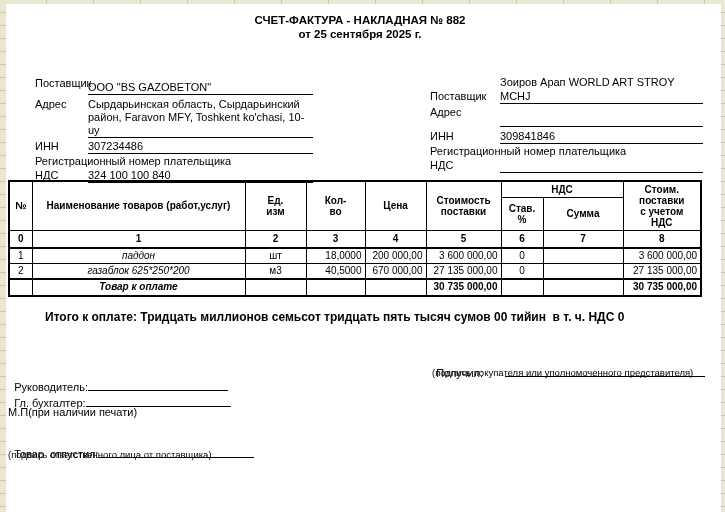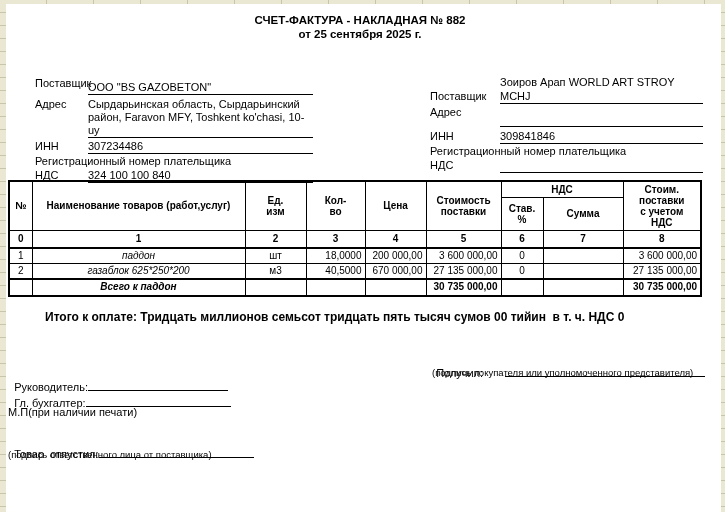--- a/index.html
+++ b/index.html
@@ -177,21 +177,21 @@
         <td class="a-r">670 000,00</td>
         <td class="a-r">27 135 000,00</td>
         <td class="a-c">0</td>
         <td class="a-r"></td>
         <td class="a-r">27 135 000,00</td>
       </tr>
     </tbody>
   <tbody>
     <tr class="totalrow">
       <td></td>
-      <td class="a-l">Всего к паддон</td>
+      <td class="a-l">Товар к оплате</td>
       <td></td>
       <td></td>
       <td></td>
       <td class="a-r">30 735 000,00</td>
       <td></td>
       <td></td>
       <td class="a-r">30 735 000,00</td>
     </tr>
   </tbody>
 </table>

